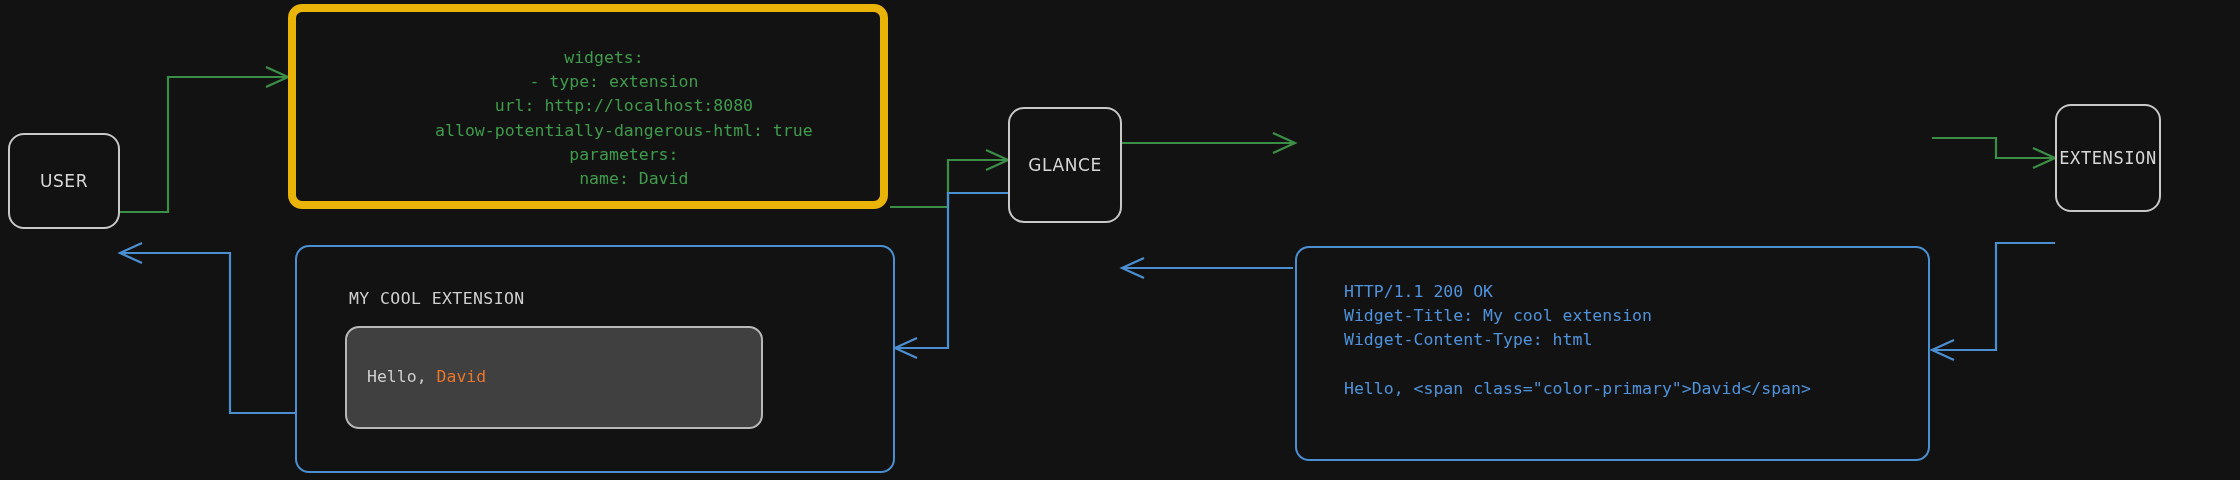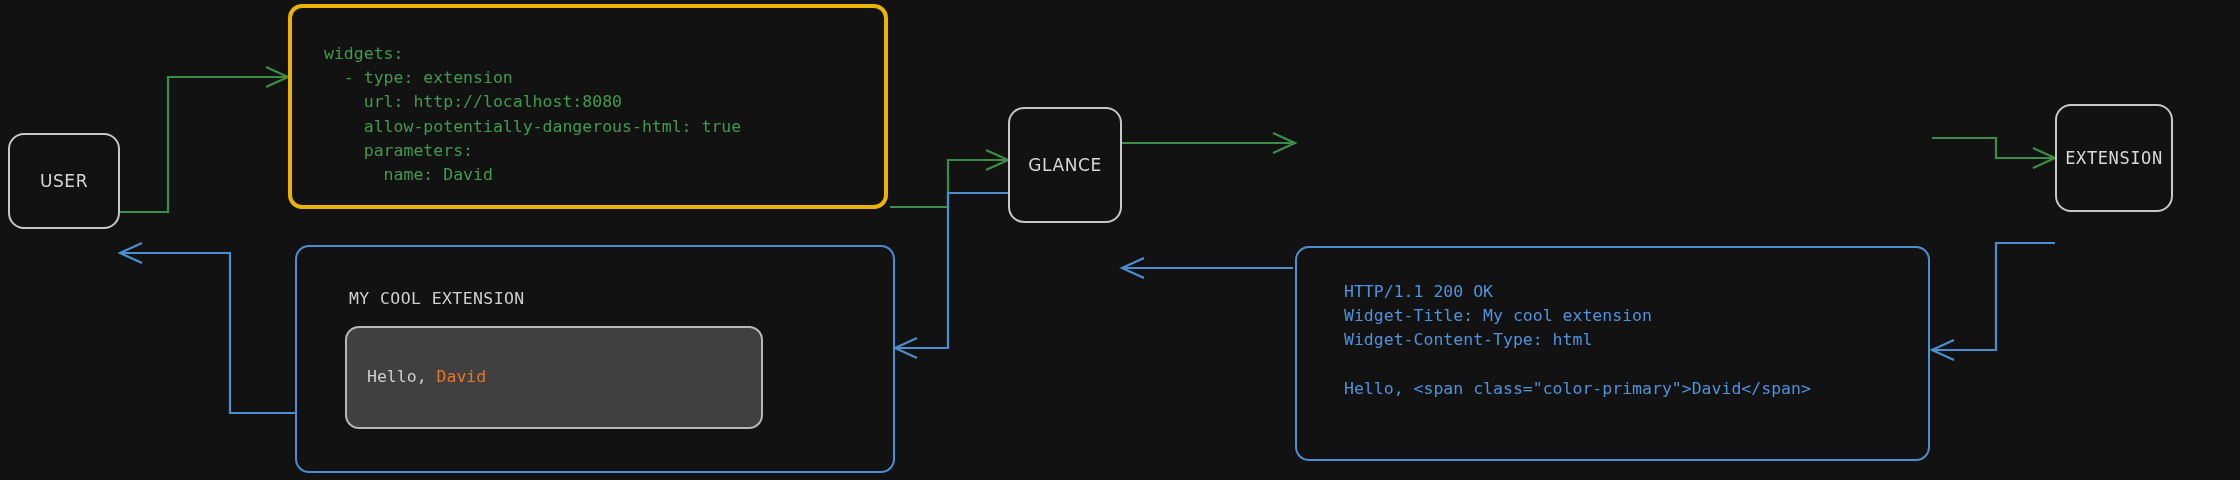--- a/index.html
+++ b/index.html
@@ -49,31 +49,31 @@
   }
   .node-label.sans {
     font-family: "DejaVu Sans", "Liberation Sans", sans-serif;
   }
   .node-label.mono {
     font-family: "DejaVu Sans Mono", "Liberation Mono", monospace;
   }
 
   #node-user      { left: 8px;   top: 133px; width: 112px; height: 96px; }
   #node-glance    { left: 1008px; top: 107px; width: 114px; height: 116px; }
-  #node-extension { left: 2055px; top: 104px; width: 118px; height: 108px; }
+  #node-extension { left: 2055px; top: 104px; width: 106px; height: 108px; }
 
   
   .panel {
     position: absolute;
     box-sizing: border-box;
     border-radius: 14px;
     background: #121212;
     z-index: 2;
   }
-  .panel.green { border: 4px solid #eab308; }
+  .panel.green { border: 8px solid #eab308; text-align: center; }
   .panel.blue  { border: 2px solid #4b8fd0; }
 
   .code {
     font-family: "DejaVu Sans Mono", "Liberation Mono", monospace;
     font-size: 16.5px;
     line-height: 24.2px;
     white-space: pre;
     margin: 0;
   }
   .code.green { color: #3f9c4c; }

